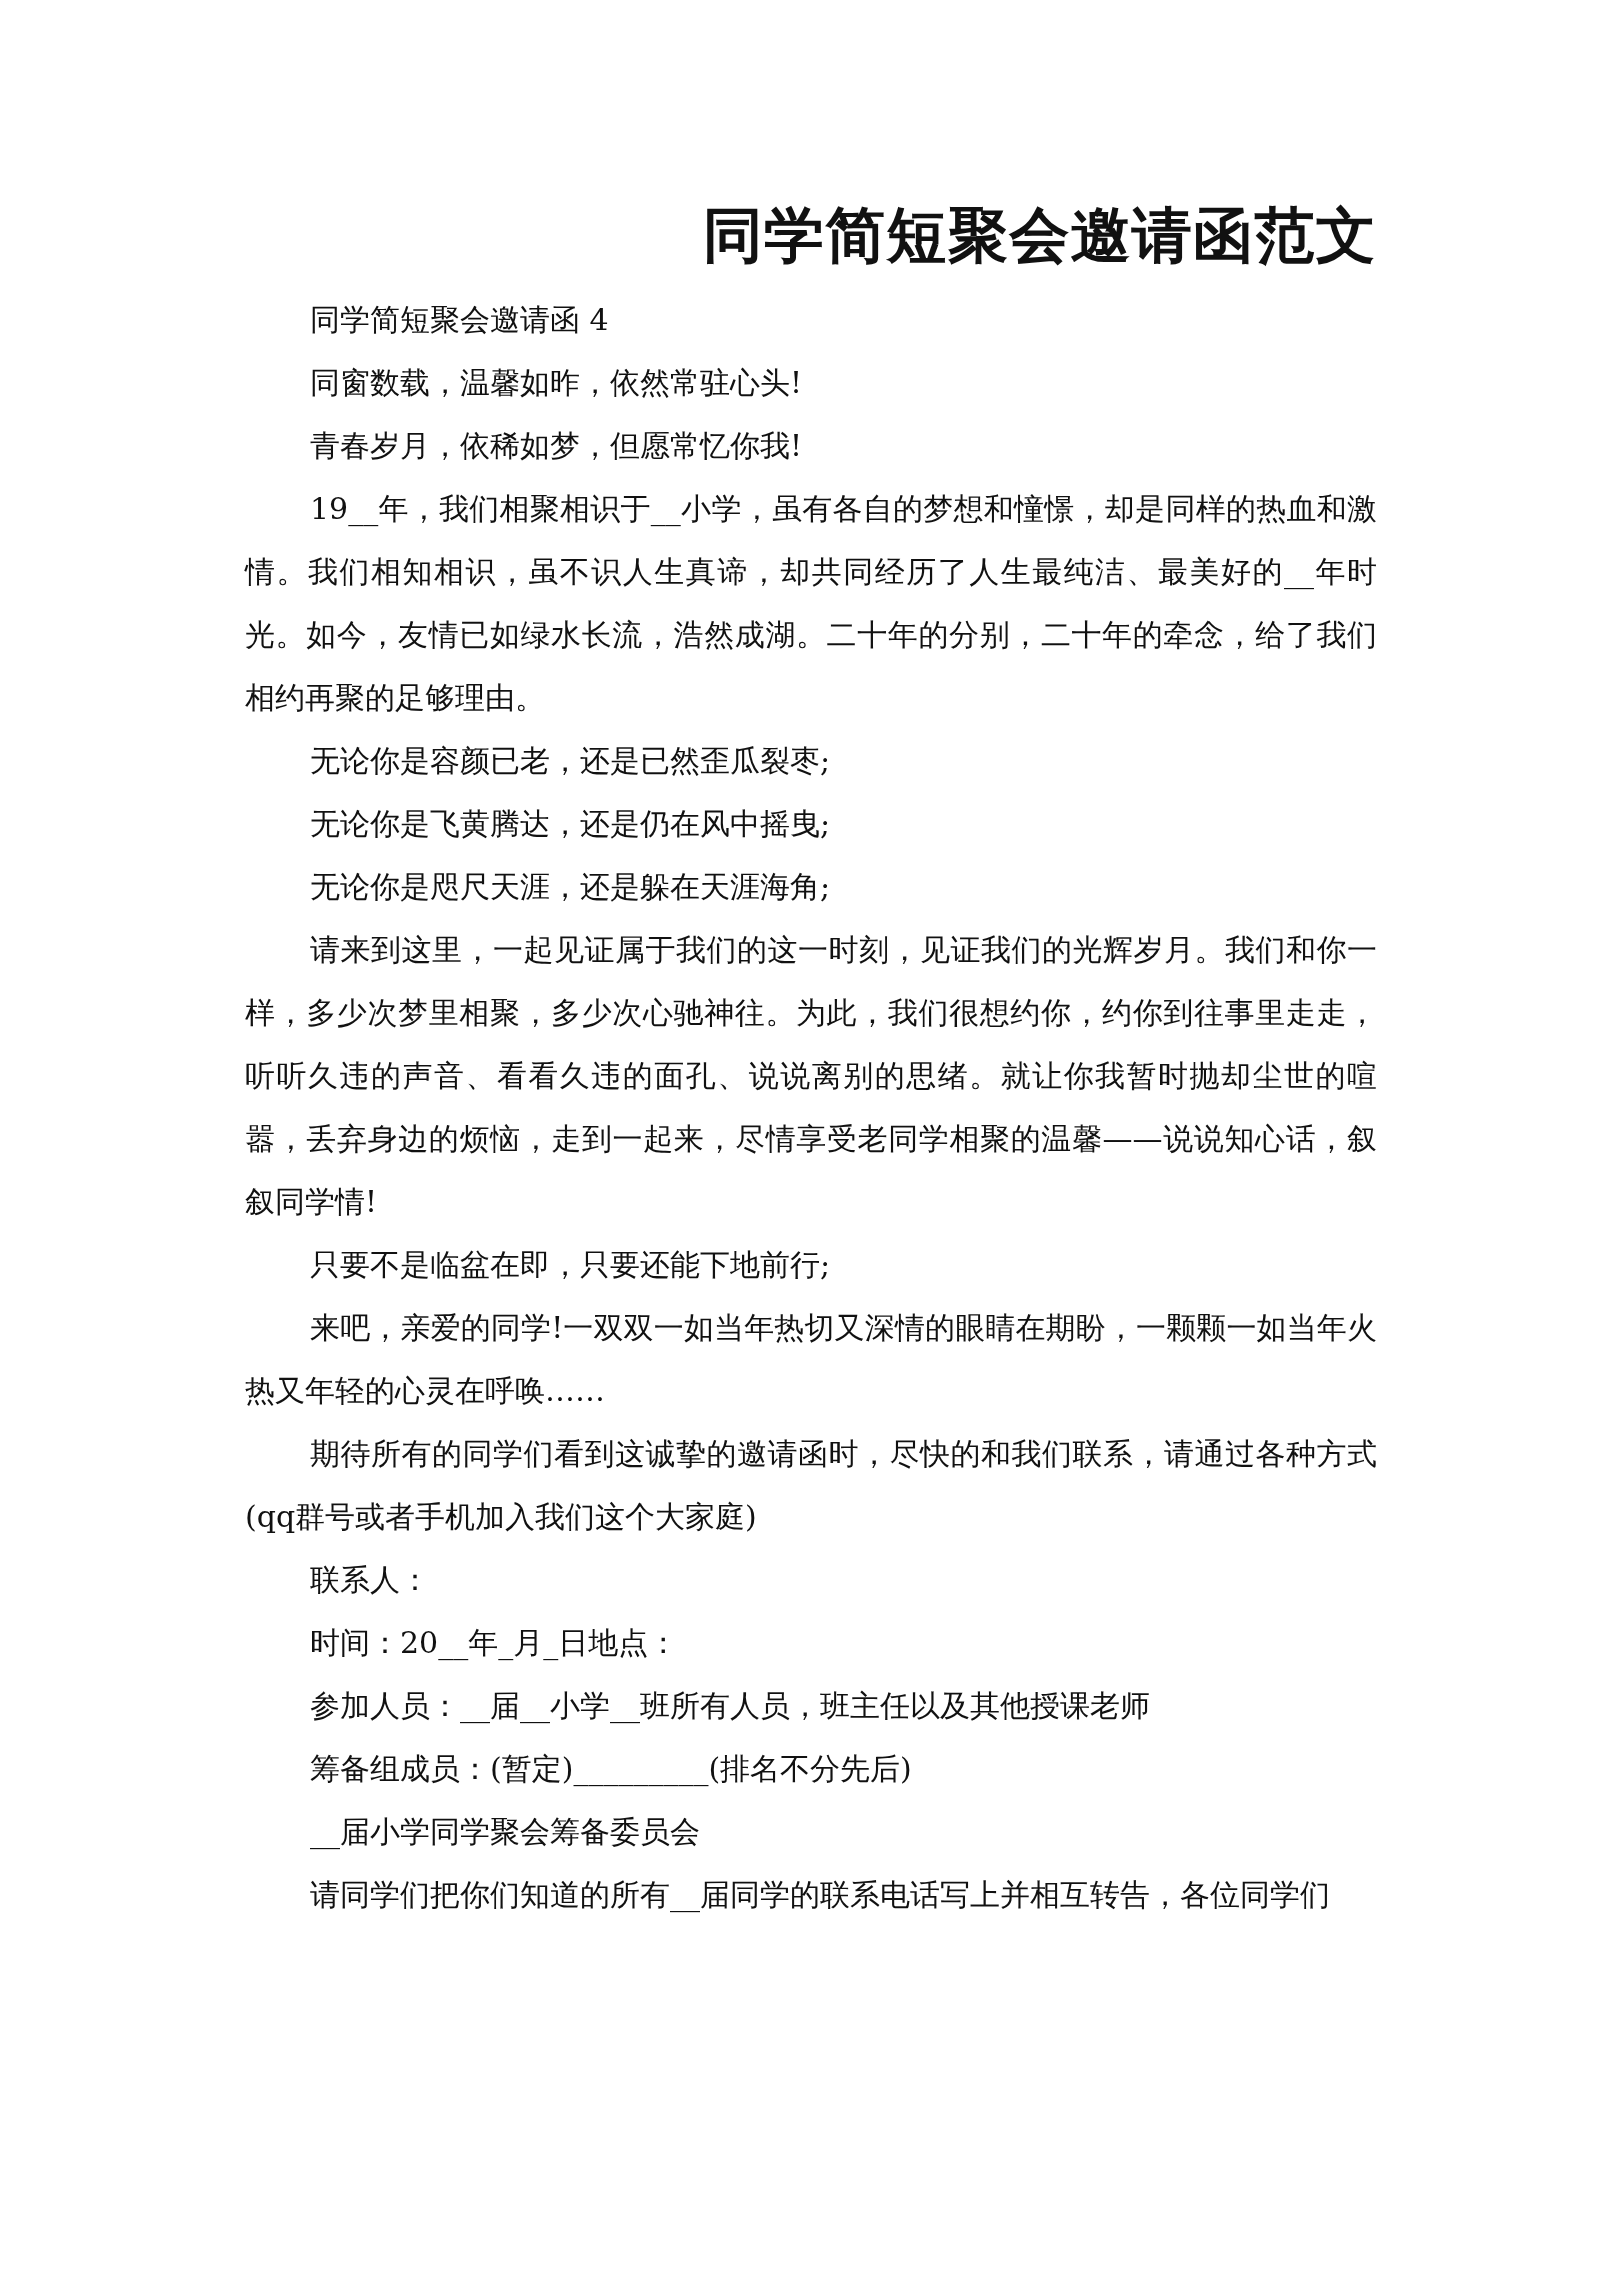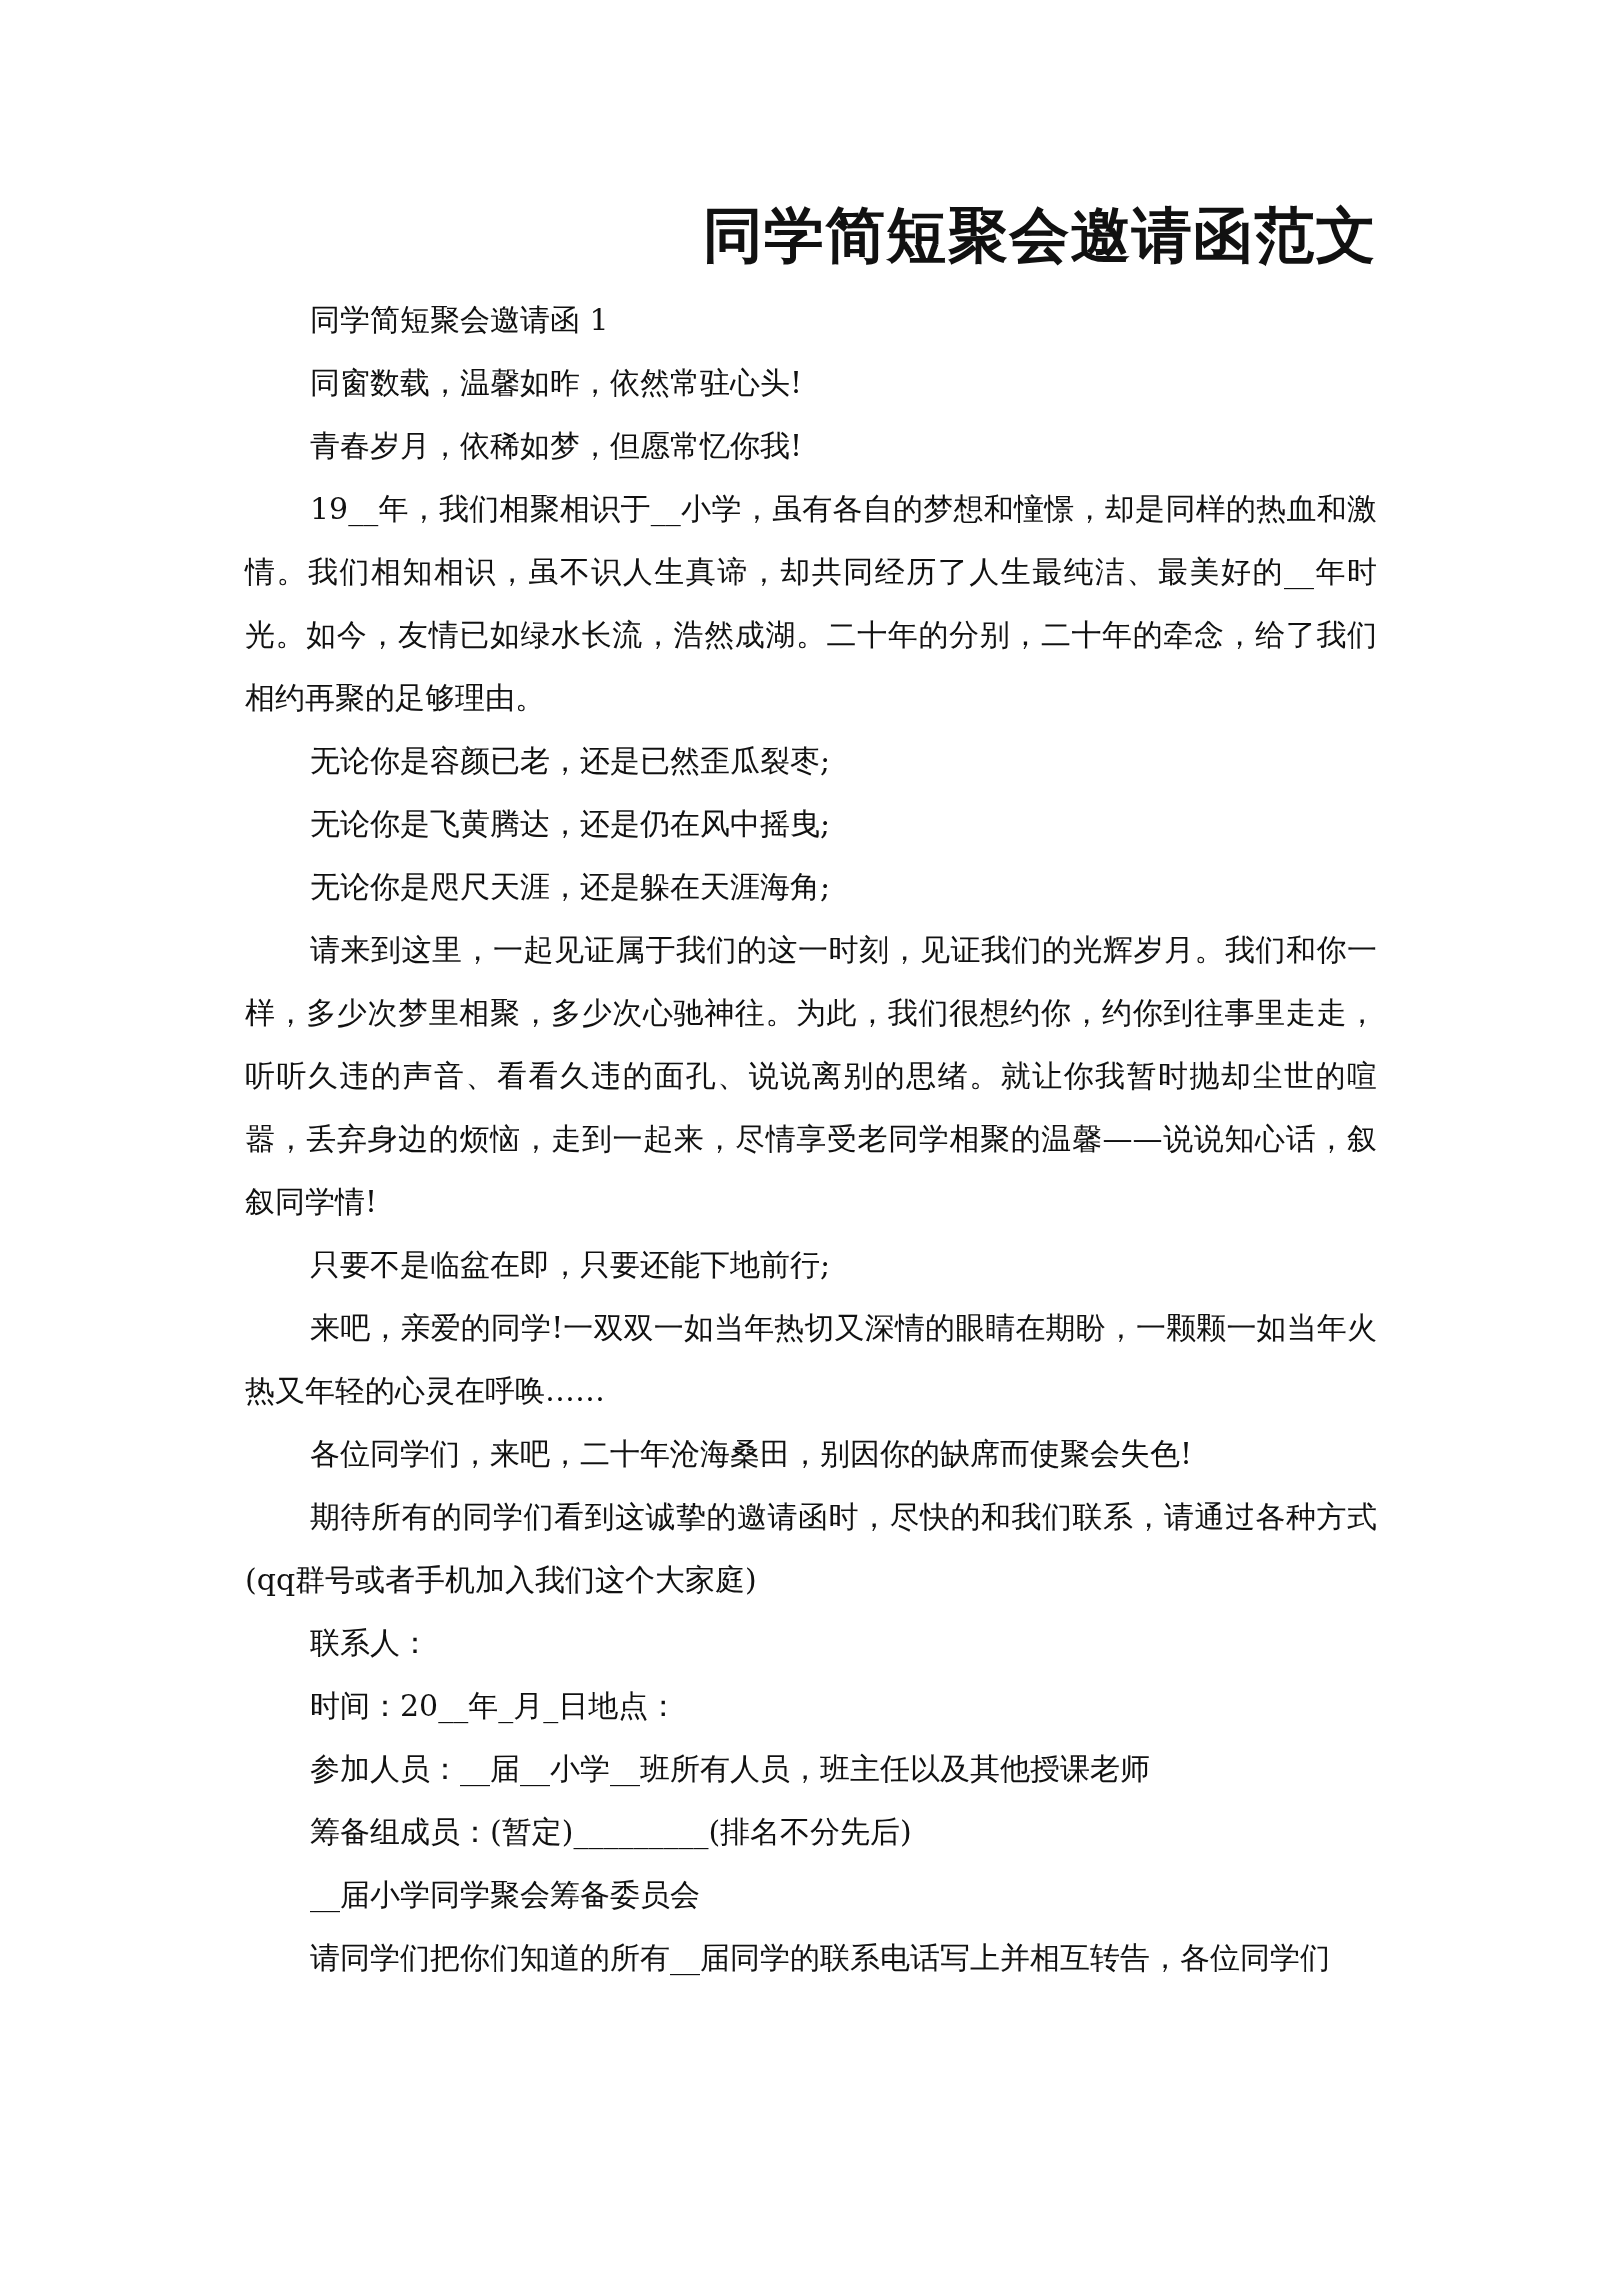--- a/index.html
+++ b/index.html
@@ -41,31 +41,30 @@
     .indent {
       text-indent: 65px;
     }
   </style>
 </head>
 <body>
 
 <div class="page">
   <h1 class="doc-title">同学简短聚会邀请函范文</h1>
 
-  <p class="para indent">同学简短聚会邀请函 1</p>
+  <p class="para indent">同学简短聚会邀请函 4</p>
   <p class="para indent">同窗数载，温馨如昨，依然常驻心头!</p>
   <p class="para indent">青春岁月，依稀如梦，但愿常忆你我!</p>
   <p class="para indent">19__年，我们相聚相识于__小学，虽有各自的梦想和憧憬，却是同样的热血和激情。我们相知相识，虽不识人生真谛，却共同经历了人生最纯洁、最美好的__年时光。如今，友情已如绿水长流，浩然成湖。二十年的分别，二十年的牵念，给了我们相约再聚的足够理由。</p>
   <p class="para indent">无论你是容颜已老，还是已然歪瓜裂枣;</p>
   <p class="para indent">无论你是飞黄腾达，还是仍在风中摇曳;</p>
   <p class="para indent">无论你是咫尺天涯，还是躲在天涯海角;</p>
   <p class="para indent">请来到这里，一起见证属于我们的这一时刻，见证我们的光辉岁月。我们和你一样，多少次梦里相聚，多少次心驰神往。为此，我们很想约你，约你到往事里走走，听听久违的声音、看看久违的面孔、说说离别的思绪。就让你我暂时抛却尘世的喧嚣，丢弃身边的烦恼，走到一起来，尽情享受老同学相聚的温馨——说说知心话，叙叙同学情!</p>
   <p class="para indent">只要不是临盆在即，只要还能下地前行;</p>
   <p class="para indent">来吧，亲爱的同学!一双双一如当年热切又深情的眼睛在期盼，一颗颗一如当年火热又年轻的心灵在呼唤……</p>
-  <p class="para indent">各位同学们，来吧，二十年沧海桑田，别因你的缺席而使聚会失色!</p>
   <p class="para indent">期待所有的同学们看到这诚挚的邀请函时，尽快的和我们联系，请通过各种方式(qq群号或者手机加入我们这个大家庭)</p>
   <p class="para indent">联系人：</p>
   <p class="para indent">时间：20__年_月_日地点：</p>
   <p class="para indent">参加人员：__届__小学__班所有人员，班主任以及其他授课老师</p>
   <p class="para indent">筹备组成员：(暂定)_________(排名不分先后)</p>
   <p class="para indent">__届小学同学聚会筹备委员会</p>
   <p class="para indent">请同学们把你们知道的所有__届同学的联系电话写上并相互转告，各位同学们</p>
 </div>
 
 

